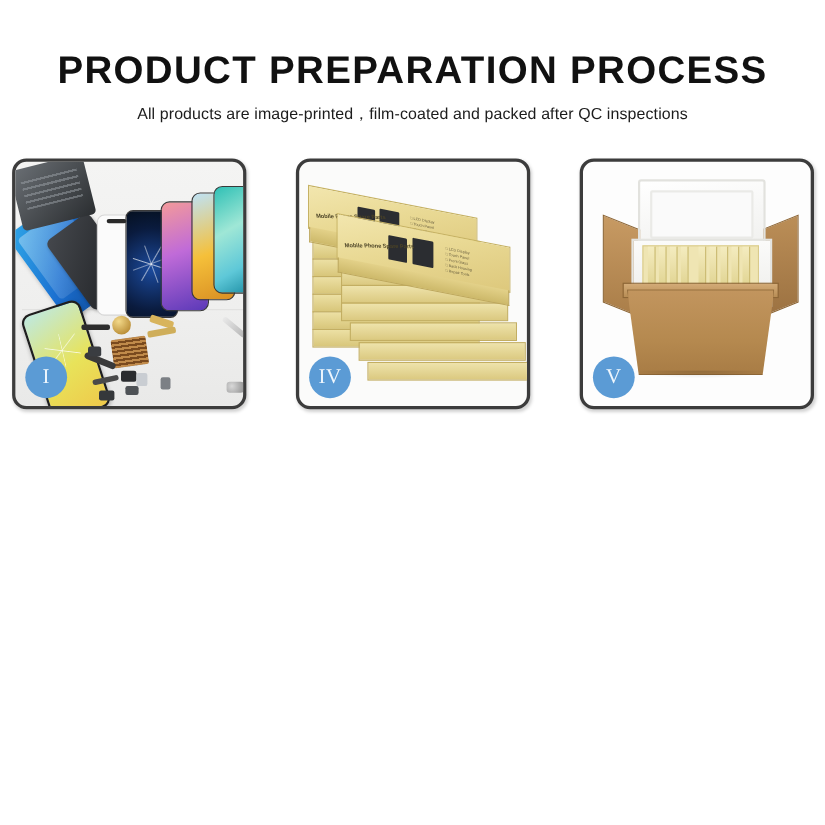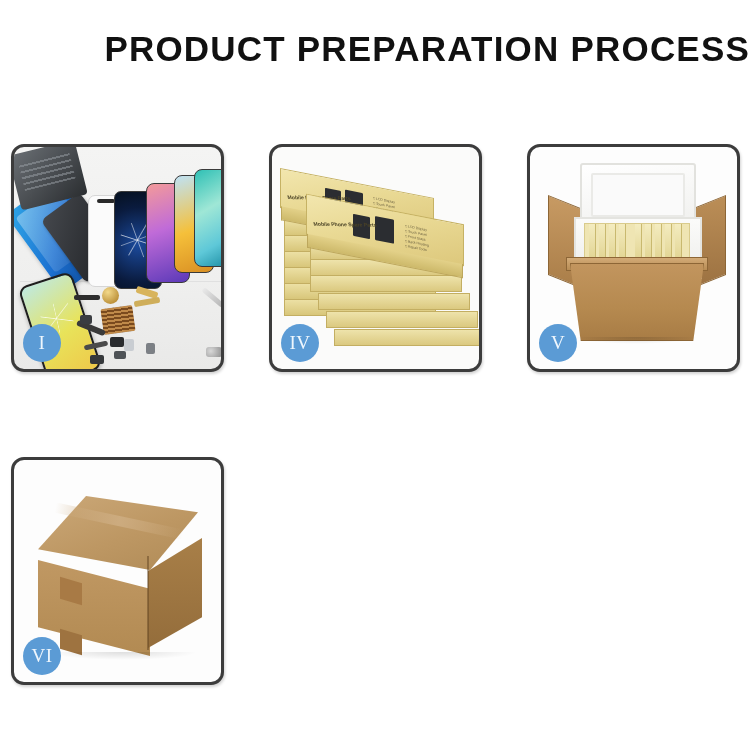--- a/index.html
+++ b/index.html
@@ -7,25 +7,24 @@
     width:750px;height:750px;
     background:#ffffff;
     font-family:"Liberation Sans", sans-serif;
     overflow:hidden;
   }
   .page{position:relative;width:750px;height:750px;background:#fff;}
 
   
   .header{position:absolute;left:0;top:0;width:750px;text-align:center;}
   .title{
-    margin:0;padding-top:31px;
+    margin:0;padding-top:46px;
     font-size:35px;font-weight:700;color:#111;
     letter-spacing:1.2px;line-height:1;
     font-family:"Liberation Sans", sans-serif;
-    text-align:right;
   }
   .subtitle{
     margin:0;padding-top:13px;
     font-size:14.5px;font-weight:400;color:#1c1c1c;
     letter-spacing:0.1px;
   }
 
   
   .grid{
     position:absolute;left:11px;top:144px;
@@ -264,20 +263,21 @@
   .c6-shadow{position:absolute;left:34px;top:192px;width:150px;height:8px;
     background:radial-gradient(ellipse at 50% 0%,rgba(0,0,0,.12),transparent 70%);}
 </style>
 </head>
 <body>
 
 <div class="page">
 
   <div class="header">
     <h1 class="title">PRODUCT PREPARATION PROCESS</h1>
+    <p class="subtitle">All products are image-printed，film-coated and packed after QC inspections</p>
   </div>
 
   <div class="grid">
 
     <div class="panel p1">
       <div class="stage">
         <div class="divline"></div>
         <div class="ph ph-blue"></div>
         <div class="ph ph-dark"></div>
         <div class="ph ph-white"></div>
@@ -374,28 +374,15 @@
           <div class="strip" style="left:80px"></div>
           <div class="strip" style="left:90px"></div>
         </div>
         <div class="c5-rim"></div>
         <div class="c5-body"></div>
         <div class="c5-shadow"></div>
       </div>
       <div class="badge">V</div>
     </div>
 
-    <div class="panel p6">
-      <div class="stage">
-        <div class="c6-top"></div>
-        <div class="c6-tape"></div>
-        <div class="c6-left"></div>
-        <div class="c6-right"></div>
-        <div class="c6-tab1"></div>
-        <div class="c6-tab2"></div>
-        <div class="c6-edge"></div>
-        <div class="c6-shadow"></div>
-      </div>
-      <div class="badge">VI</div>
-    </div>
 
   </div>
 </div>
 
 </body></html>

